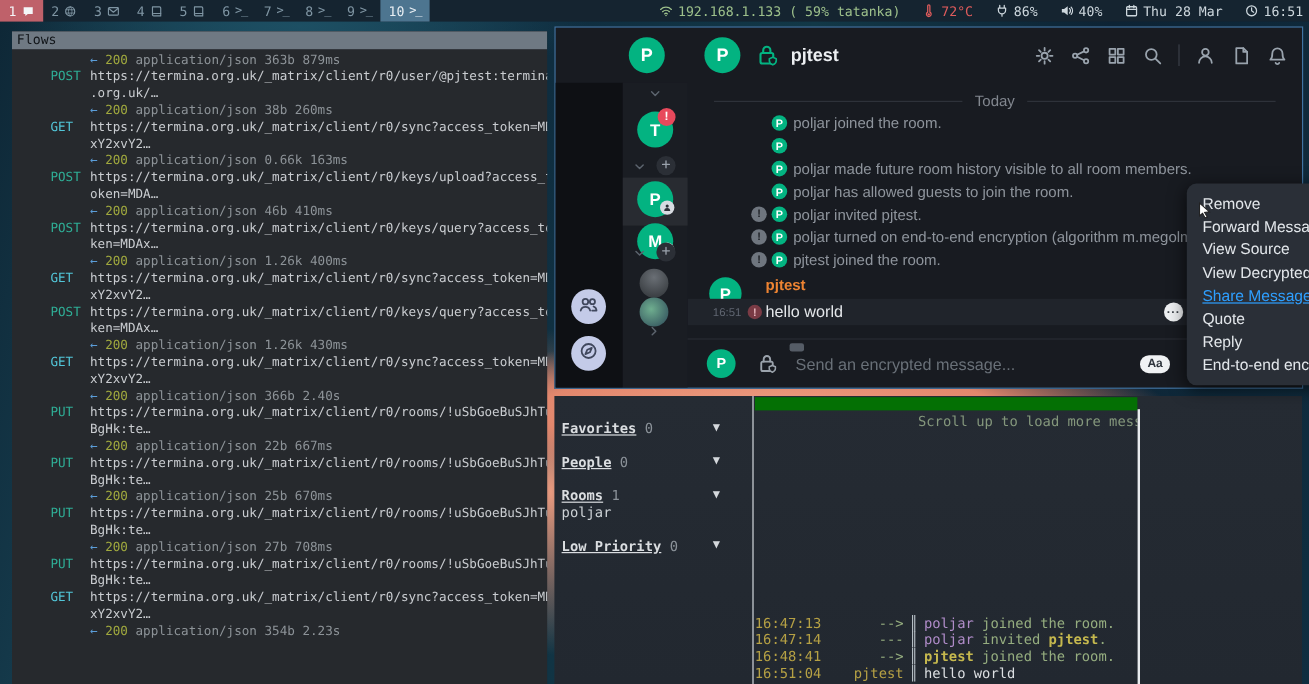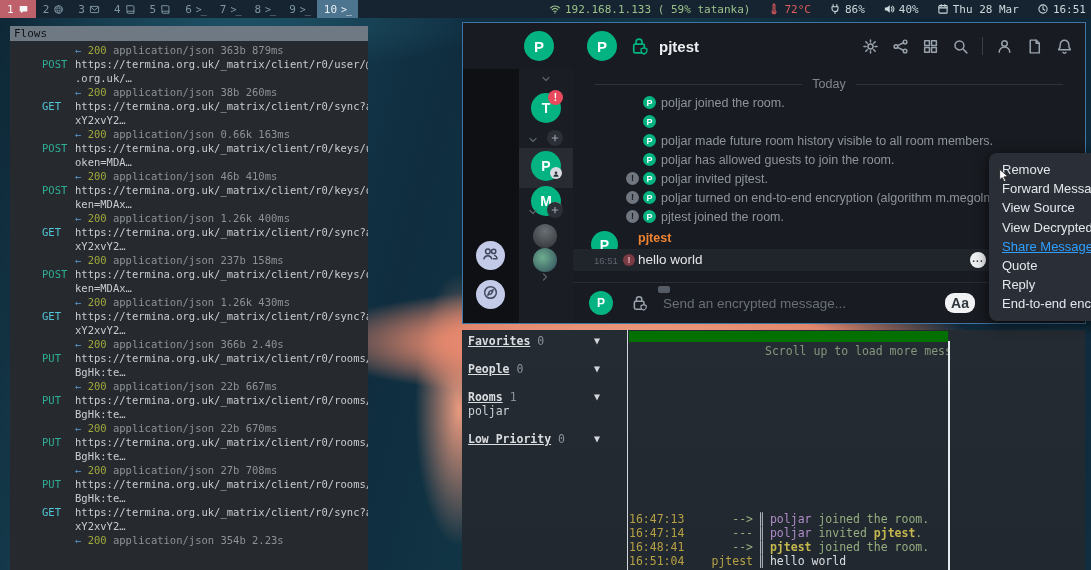--- a/index.html
+++ b/index.html
@@ -22,21 +22,21 @@
   .ws-ico{width:11px;height:11px;display:inline-flex;}
   .ws-ico svg{width:11px;height:11px;}
   .ws-term{font-size:10px;letter-spacing:-1px;}
   .sb-right{margin-left:auto;display:flex;align-items:center;gap:18px;padding-right:5px;color:#cdd7dd;}
   .seg{display:flex;align-items:center;gap:4px;white-space:pre;}
   .seg .icn{width:12px;height:12px;display:inline-flex;}
   .seg .icn svg{width:12px;height:12px;}
   .seg.net{color:var(--status-green);}
   .seg.temp{color:var(--status-red);}
   
-  .mitm{position:absolute;left:10px;top:26px;width:358px;height:544px;background:#26292d;z-index:10;
+  .mitm{position:absolute;left:10px;top:26px;width:446px;height:544px;background:#26292d;z-index:10;
     font-family:"DejaVu Sans Mono",monospace;font-size:10.5px;line-height:14px;color:#c6cacd;overflow:hidden;}
   .mitm-header{height:15px;line-height:15px;background:#6f7983;color:#101418;font-size:11px;padding-left:4px;}
   #flow-list{padding:2px 0 0 11px;}
   .fl-line{white-space:pre;}
   .fl-line .mk{display:inline-block;width:21px;color:#cdbd92;font-weight:bold;}
   .fl-line .meth{display:inline-block;width:33px;}
   .meth.post,.meth.put{color:var(--method-teal);}
   .meth.get{color:var(--method-cyan);}
   .fl-line .u{color:#c9ccd0;}
   .fl-line.cont,.fl-line.resp{padding-left:54px;}
@@ -95,33 +95,33 @@
   .msg-text{position:absolute;left:65px;top:3px;color:#e4e7ea;font-size:13.5px;}
   .msg-dots{position:absolute;right:99px;top:3px;width:16px;height:16px;border-radius:50%;background:#eef0f2;
     color:#3a3f46;font-size:10px;letter-spacing:1px;text-align:center;line-height:14px;font-weight:bold;}
   .composer{position:absolute;left:110px;right:0;bottom:0;height:40px;border-top:1px solid #282c33;
     display:flex;align-items:center;}
   .comp-av{width:24px;height:24px;margin-left:16px;font-size:12px;flex:none;}
   .comp-chip{position:absolute;left:85px;top:3px;width:12px;height:7px;background:#555c66;border-radius:2px;}
   .comp-lock{margin-left:18px;color:#9ba3ac;width:18px;height:18px;flex:none;}
   .comp-lock svg{width:18px;height:18px;}
   .comp-input{margin-left:14px;color:#697078;font-size:13.5px;flex:1;}
-  .aa-pill{margin-right:110px;background:#f0f2f4;color:#2f353d;border-radius:9px;font-size:14px;
+  .aa-pill{margin-right:110px;background:#f0f2f4;color:#2f353d;border-radius:9px;font-size:10px;
     font-weight:bold;padding:2px 6px;}
   
   .ctxmenu{position:absolute;left:989px;top:153px;width:160px;background:#2a2f37;border-radius:8px 0 0 8px;
     box-shadow:0 3px 14px rgba(0,0,0,.65);padding:7px 0;z-index:60;}
   .ctx-item{height:19.2px;line-height:19.2px;padding-left:13px;color:#e3e7eb;font-size:13px;white-space:nowrap;overflow:hidden;}
   .ctx-item.hl{color:var(--menu-blue);text-decoration:underline;}
   .cursor{position:absolute;left:997px;top:168px;width:14px;height:16px;z-index:70;}
   
   .gomuks{position:absolute;left:462px;top:330px;width:623px;height:240px;z-index:10;
     background:linear-gradient(180deg,#252b33,#222830);font-family:"DejaVu Sans Mono",monospace;
     font-size:11.5px;color:#c9ced3;overflow:hidden;}
-  .gk-side{position:absolute;left:0;top:0;width:142px;bottom:0;padding:4px 4px 0 6px;box-sizing:border-box;}
+  .gk-side{position:absolute;left:0;top:16px;width:142px;bottom:0;padding:4px 4px 0 6px;box-sizing:border-box;}
   .gk-sec{margin-bottom:14px;}
   .gk-sec-h{display:flex;line-height:14px;}
   .gk-label{font-weight:bold;text-decoration:underline;color:#dadde0;}
   .gk-count{color:#8b9299;margin-left:7px;}
   .gk-tri{margin-left:auto;color:#d4d8dc;font-size:10px;}
   .gk-room{line-height:14px;color:#cdd2d6;}
   .gk-div{position:absolute;left:165px;top:0;bottom:0;width:1px;background:#d3d8dc;}
   .gk-main{position:absolute;left:167px;top:0;width:319px;bottom:0;overflow:hidden;}
   .gk-banner{height:11px;margin-top:1px;background:var(--gk-banner);}
   .gk-notice{position:absolute;top:14px;left:136px;color:#84977c;white-space:pre;}
@@ -278,41 +278,40 @@
           <div class="fl-line resp"><span class="arr">← </span><span class="st">200</span><span class="meta"> application/json 46b 410ms</span></div>
         </div>
         <div class="fl-row">
           <div class="fl-line"><span class="mk"> </span><span class="meth post">POST</span><span class="u">https://termina.org.uk/_matrix/client/r0/keys/query?access_to</span></div>
           <div class="fl-line cont"><span class="u">ken=MDAx…</span></div>
           <div class="fl-line resp"><span class="arr">← </span><span class="st">200</span><span class="meta"> application/json 1.26k 400ms</span></div>
         </div>
         <div class="fl-row">
           <div class="fl-line"><span class="mk"> </span><span class="meth get">GET</span><span class="u">https://termina.org.uk/_matrix/client/r0/sync?access_token=MDA</span></div>
           <div class="fl-line cont"><span class="u">xY2xvY2…</span></div>
-          <div class="fl-line resp"><span class="arr">← </span><span class="st">200</span><span class="meta"> application/json 237b 158ms</span></div>
         </div>
         <div class="fl-row">
           <div class="fl-line"><span class="mk"> </span><span class="meth post">POST</span><span class="u">https://termina.org.uk/_matrix/client/r0/keys/query?access_to</span></div>
           <div class="fl-line cont"><span class="u">ken=MDAx…</span></div>
           <div class="fl-line resp"><span class="arr">← </span><span class="st">200</span><span class="meta"> application/json 1.26k 430ms</span></div>
         </div>
         <div class="fl-row">
           <div class="fl-line"><span class="mk"> </span><span class="meth get">GET</span><span class="u">https://termina.org.uk/_matrix/client/r0/sync?access_token=MDA</span></div>
           <div class="fl-line cont"><span class="u">xY2xvY2…</span></div>
           <div class="fl-line resp"><span class="arr">← </span><span class="st">200</span><span class="meta"> application/json 366b 2.40s</span></div>
         </div>
         <div class="fl-row">
           <div class="fl-line"><span class="mk"> </span><span class="meth put">PUT</span><span class="u">https://termina.org.uk/_matrix/client/r0/rooms/!uSbGoeBuSJhTut</span></div>
           <div class="fl-line cont"><span class="u">BgHk:te…</span></div>
           <div class="fl-line resp"><span class="arr">← </span><span class="st">200</span><span class="meta"> application/json 22b 667ms</span></div>
         </div>
         <div class="fl-row">
           <div class="fl-line"><span class="mk"> </span><span class="meth put">PUT</span><span class="u">https://termina.org.uk/_matrix/client/r0/rooms/!uSbGoeBuSJhTut</span></div>
           <div class="fl-line cont"><span class="u">BgHk:te…</span></div>
-          <div class="fl-line resp"><span class="arr">← </span><span class="st">200</span><span class="meta"> application/json 22b 670ms</span></div>
+          <div class="fl-line resp"><span class="arr">← </span><span class="st">200</span><span class="meta"> application/json 25b 670ms</span></div>
         </div>
         <div class="fl-row">
           <div class="fl-line"><span class="mk"> </span><span class="meth put">PUT</span><span class="u">https://termina.org.uk/_matrix/client/r0/rooms/!uSbGoeBuSJhTut</span></div>
           <div class="fl-line cont"><span class="u">BgHk:te…</span></div>
           <div class="fl-line resp"><span class="arr">← </span><span class="st">200</span><span class="meta"> application/json 27b 708ms</span></div>
         </div>
         <div class="fl-row">
           <div class="fl-line"><span class="mk"> </span><span class="meth put">PUT</span><span class="u">https://termina.org.uk/_matrix/client/r0/rooms/!uSbGoeBuSJhTut</span></div>
           <div class="fl-line cont"><span class="u">BgHk:te…</span></div>
         </div>

